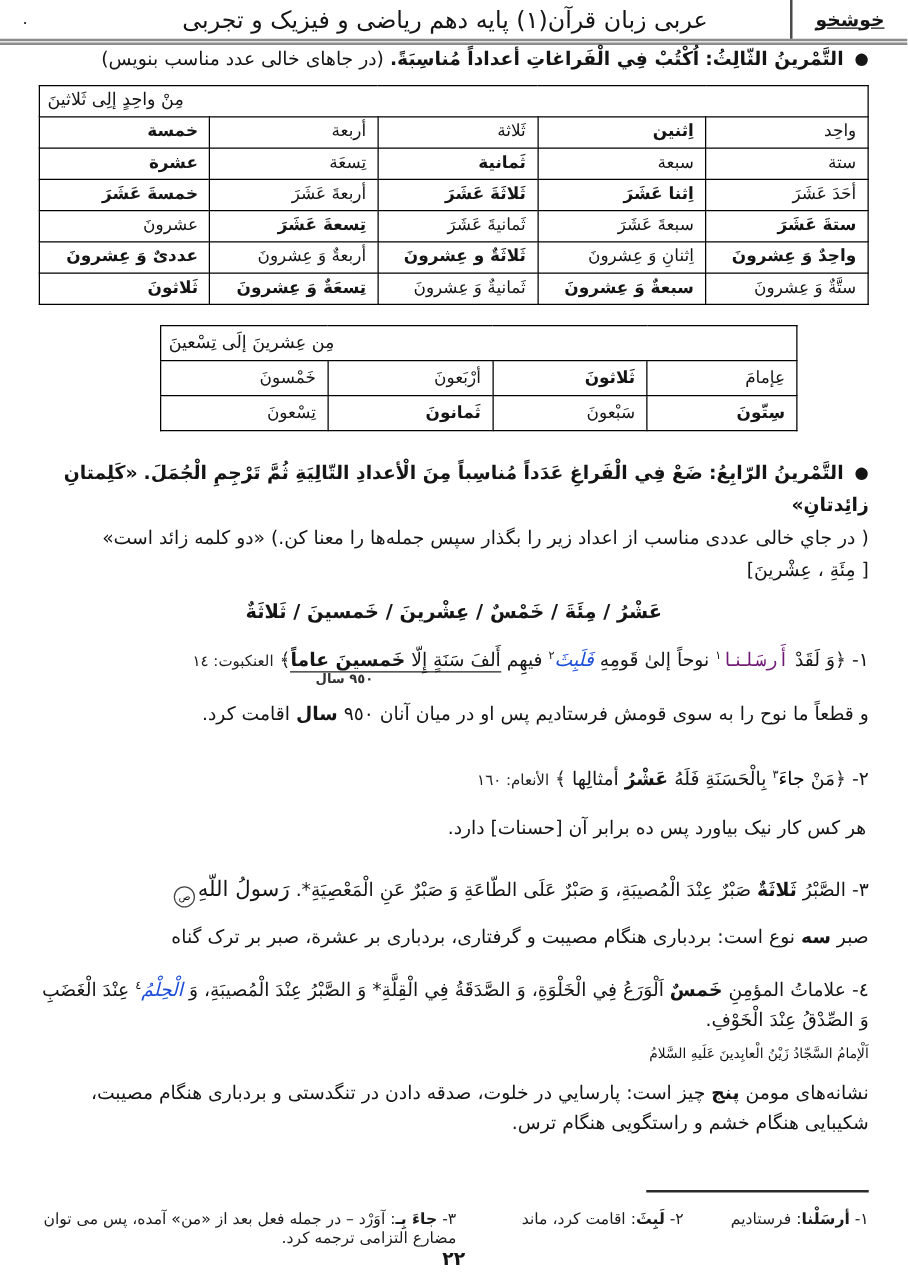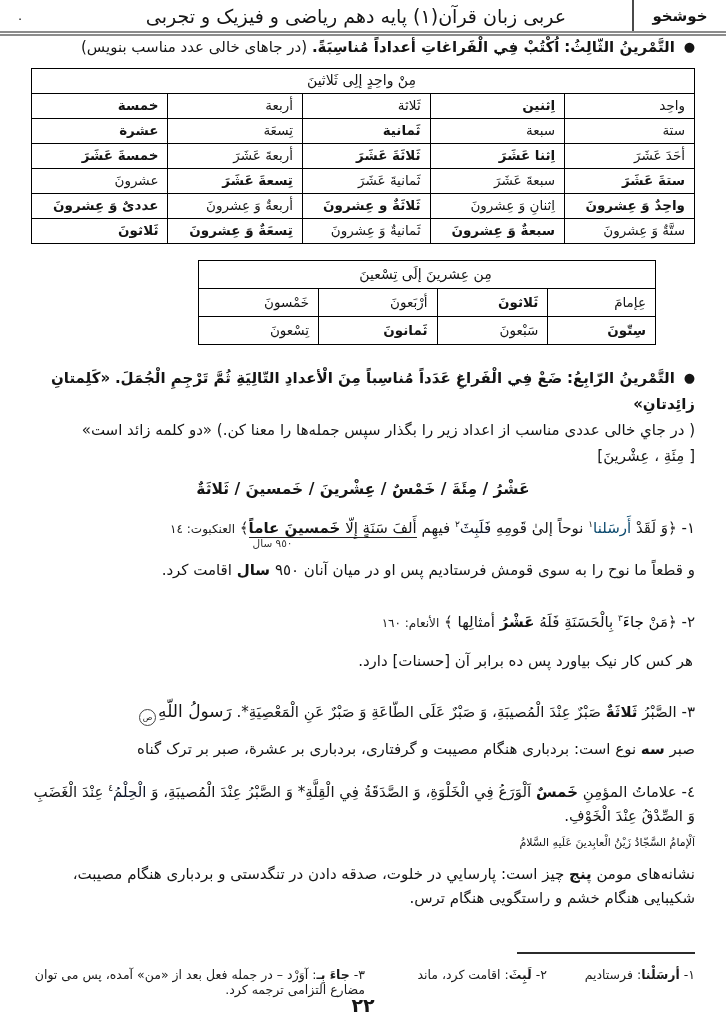--- a/index.html
+++ b/index.html
@@ -14,71 +14,71 @@
   
   .header{
     display:flex;align-items:center;
     height:31px;
     border-bottom:5px double #8c8c8c;
   }
   .logo-box{
     width:92px;height:31px;
     border-left:2px solid #4a4a4a;
     display:flex;align-items:center;justify-content:center;
-    font-weight:bold;font-size:15px;letter-spacing:-0.5px;
+    font-weight:bold;font-size:15px;letter-spacing:-0.5px;text-decoration:underline;
   }
   .header-title{
     flex:1;text-align:center;font-size:19px;padding-left:40px;
   }
   .corner-mark{width:40px;text-align:center;font-size:13px;}
   
   .page{padding:0 31px;}
   .ex-head{font-size:15px;line-height:1.5;}
   .bullet{font-size:13px;vertical-align:1px;margin-left:4px;}
   .b{font-weight:bold;}
   
   table{border-collapse:collapse;direction:rtl;}
   .t1{width:100%;margin-top:9px;font-size:13.5px;}
-  .t2{width:458px;margin-top:16px;margin-right:39px;font-size:13.5px;}
+  .t2{width:510px;margin-top:16px;margin-right:57px;font-size:13.5px;}
   td{border:1px solid #000;padding:3px 9px 4px 6px;text-align:right;height:17px;}
   .t2 td{height:20px;}
-  td.cap{text-align:center;font-size:14px;}
+  td.cap{text-align:left;font-size:14px;}
   
   .ex4{margin-top:20px;font-size:15px;line-height:1.75;}
   .word-bank{margin-top:10px;text-align:center;font-weight:bold;font-size:15.5px;}
   
   .item{font-size:15px;line-height:1.45;}
   .i1{margin-top:20px;}
   .i2{margin-top:30px;}
   .i3{margin-top:26px;}
   .i4{margin-top:20px;line-height:1.6;}
-  .red{color:#0c4a6e;}
-  .blue{color:#0f172a;}
+  .red{color:#701a75;font-family:Liberation Mono, monospace;}
+  .blue{color:#1d4ed8;font-style:italic;}
   .teal{color:#000000;}
   sup{font-size:9px;}
   .cite{font-size:12px;color:#222;}
   .ul-wrap{border-bottom:1.5px solid #222;position:relative;}
-  .ul-note{position:absolute;top:17px;left:4px;font-size:10.5px;font-weight:normal;white-space:nowrap;color:#333;}
+  .ul-note{position:absolute;top:17px;left:20px;font-size:10.5px;font-weight:bold;white-space:nowrap;color:#333;}
   .trans{margin-top:17px;font-size:15px;}
   .trans.indent{padding-right:2px;}
   .attr-small{font-size:17px;}
   .attr-line{margin-top:6px;font-size:11px;}
   .pbuh{
     display:inline-block;width:15px;height:15px;border:1px solid #444;border-radius:50%;
     font-size:8px;line-height:15px;text-align:center;vertical-align:-3px;margin-right:2px;
   }
   
   .foot-rule{margin-top:42px;width:178px;height:2px;background:#2b2b2b;}
   .footnotes{font-size:12.5px;color:#1b1b1b;}
   .f-row{display:flex;direction:rtl;margin-top:13px;align-items:baseline;}
   .f-row .fn{white-space:nowrap;}
   .f-row.r1 .fn:nth-child(1){width:148px;}
   .f-row.r1 .fn:nth-child(2){width:182px;}
   .f-row.r1 .fn:nth-child(3){white-space:normal;flex:1;}
-  .page-num{position:absolute;bottom:8px;left:0;right:0;text-align:center;font-size:19px;font-weight:bold;}
+  .page-num{position:absolute;bottom:8px;left:0;right:0;text-align:center;font-size:15px;font-weight:bold;}
 </style>
 </head>
 <body>
 
 <div class="header">
   <div class="logo-box">خوشخو</div>
   <div class="header-title">عربی زبان قرآن(١) پایه دهم ریاضی و فیزیک و تجربی</div>
   <div class="corner-mark">.</div>
 </div>
 

